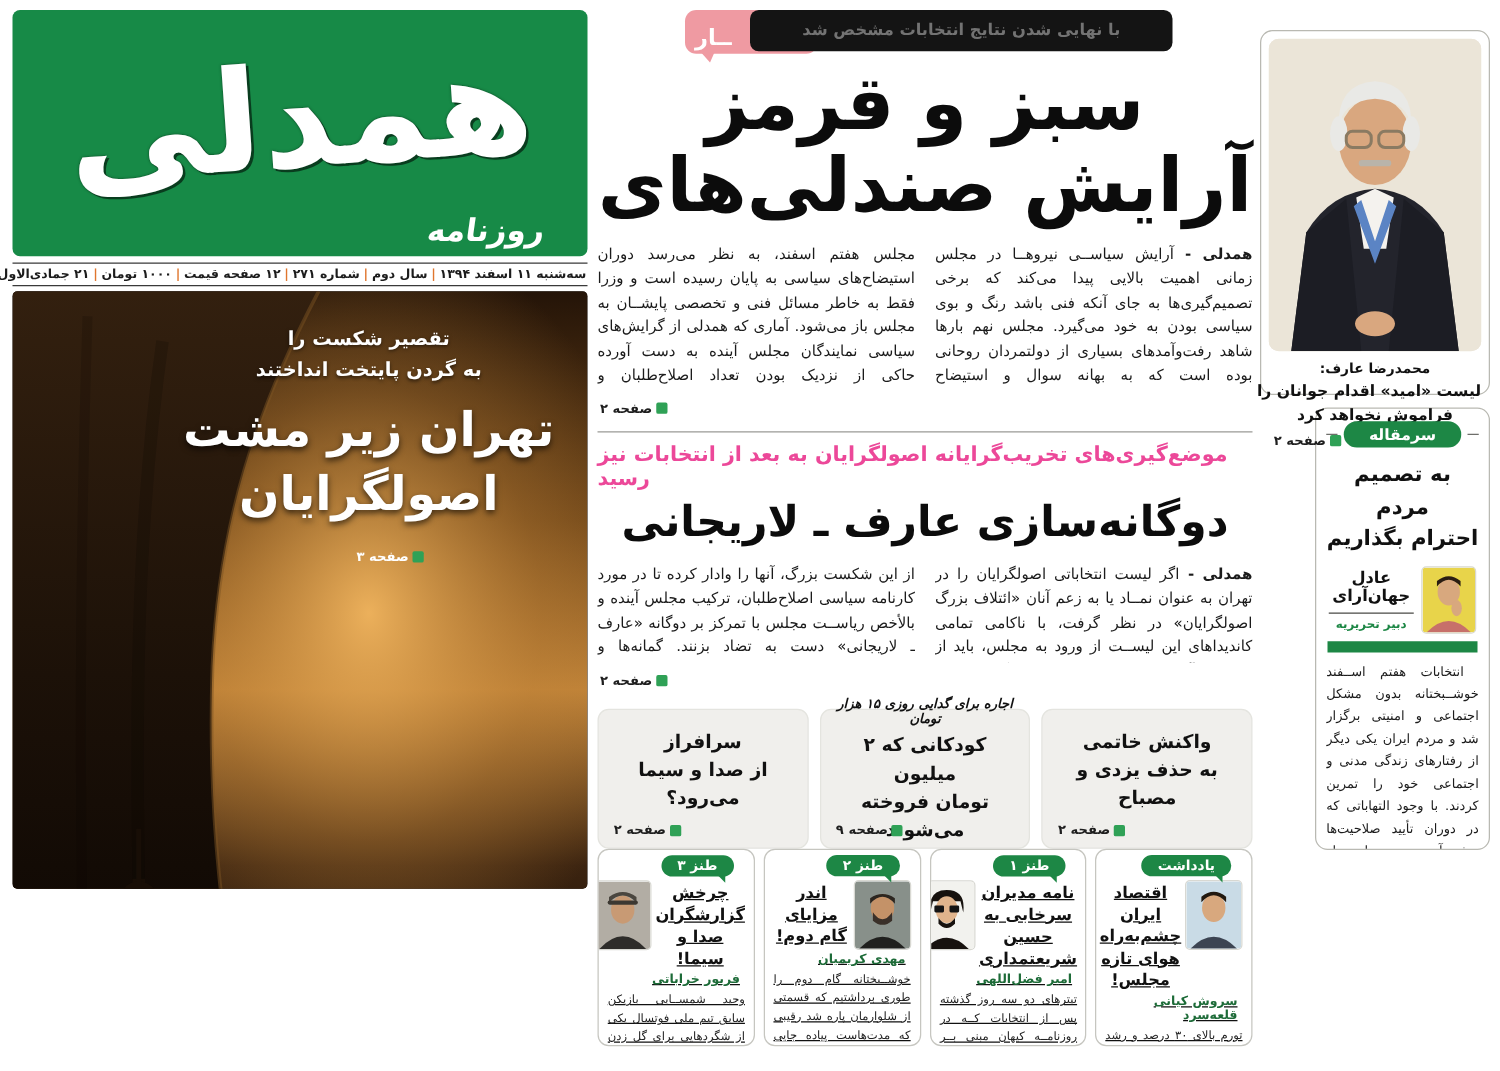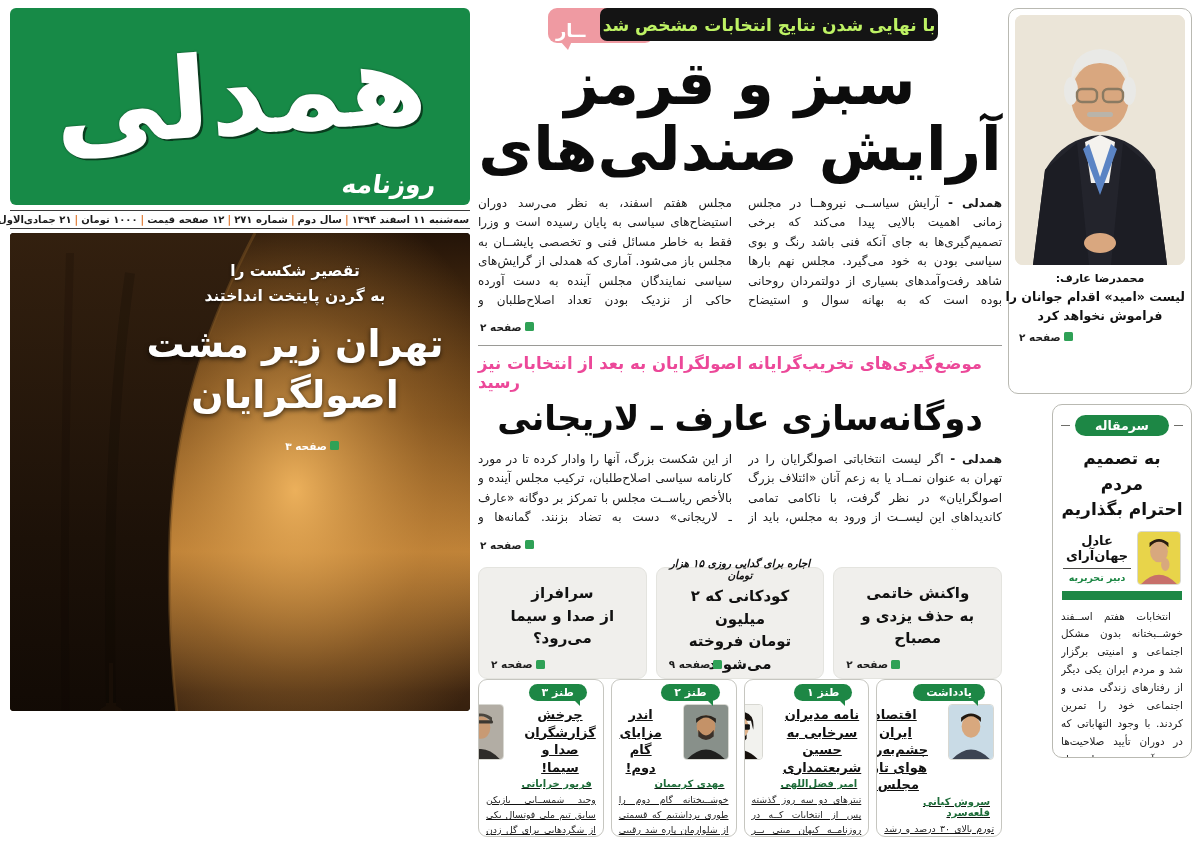--- a/index.html
+++ b/index.html
@@ -22,22 +22,22 @@
   .photo-overlay{position:absolute;top:26px;right:20px;width:310px;direction:rtl;text-align:center;color:#fff;z-index:3;}
   .ph-kick{font-size:15.5px;font-weight:bold;line-height:1.6;text-shadow:0 1px 3px rgba(0,0,0,.6);}
   .ph-title{margin-top:10px;font-size:38px;font-weight:bold;line-height:1.35;text-shadow:0 2px 5px rgba(0,0,0,.65);}
   
   .col-center{position:absolute;left:478px;top:0;width:524px;}
   .banner-wrap{position:relative;height:40px;margin-top:8px;}
   .pink-tag{position:absolute;left:70px;top:0;width:106px;height:35px;background:#ef9aa2;border-radius:9px;z-index:1;}
   .pink-tag::after{content:"";position:absolute;left:12px;bottom:-7px;
        border-left:8px solid transparent;border-right:4px solid transparent;border-top:9px solid #ef9aa2;}
   .pink-frag{position:absolute;left:8px;bottom:3px;color:#fff;font-weight:bold;font-size:18px;line-height:1;}
-  .banner{position:absolute;left:122px;right:64px;top:0;height:33px;background:#141414;color:#bef264;border-radius:7px;
-          display:flex;align-items:center;justify-content:center;direction:rtl;font-size:17px;font-weight:bold;z-index:2;}
+  .banner{position:absolute;left:122px;right:64px;top:0;height:33px;background:#141414;color:#737373;border-radius:7px;
+          display:flex;align-items:center;justify-content:center;direction:rtl;font-size:13px;font-weight:bold;z-index:2;}
   .headline{direction:rtl;text-align:center;font-weight:bold;color:#0c0c0c;font-size:60px;line-height:1.1;white-space:nowrap;margin-top:2px;}
   .story-cols{direction:rtl;display:flex;gap:16px;margin-top:12px;text-align:justify;color:#1b1b1b;}
   .story-cols .stx{flex:1;font-size:12px;line-height:1.62;overflow:hidden;}
   .lead-cols{height:118px;}
   .cols2{height:80px;}
   .pm{direction:rtl;display:inline-flex;align-items:center;gap:3px;font-size:10.5px;font-weight:bold;color:#1e1e1e;}
   .pm-sq{width:9px;height:9px;background:#2fa156;border-radius:1.5px;flex:0 0 auto;}
   .pm-row{margin:4px 2px 0;}
   .rule{border:none;border-top:1px solid #9a9a96;margin:10px 0 8px;}
   .kicker2{direction:rtl;text-align:left;font-size:16.5px;font-weight:bold;color:#ec4899;}
@@ -48,30 +48,30 @@
   .tz-kick{text-align:center;font-size:10.5px;font-weight:bold;margin-bottom:4px;font-style:italic;}
   .tz-title{text-align:center;font-size:15px;font-weight:bold;line-height:1.5;letter-spacing:-0.2px;}
   .teaser .pm{position:absolute;bottom:8px;left:12px;}
   .columns-row{display:flex;gap:7px;text-decoration:underline;}
   .colbox{flex:1;position:relative;background:#fff;border:1px solid #c6c6c0;border-radius:9px;height:158px;
           box-sizing:border-box;direction:rtl;padding:24px 7px 8px;overflow:hidden;}
   .tab{position:absolute;top:4px;right:16px;background:#1d8745;color:#fff;font-size:11px;font-weight:bold;
        padding:2px 13px;border-radius:10px;z-index:2;}
   .tab::after{content:"";position:absolute;bottom:-5px;right:7px;
        border-left:6px solid transparent;border-top:6px solid #1d8745;}
-  .cb-head{display:flex;gap:20px;align-items:flex-start;min-height:56px;}
+  .cb-head{display:flex;gap:3px;align-items:flex-start;min-height:56px;}
   .cb-title{flex:1;font-size:13px;font-weight:bold;line-height:1.35;text-align:center;padding-top:2px;}
   .cb-photo{flex:0 0 44px;width:44px;height:54px;border-radius:4px;overflow:hidden;border:1px solid #d8d8d2;}
   .cb-photo svg{display:block;width:100%;height:100%;}
   .cb-author{font-size:10px;font-weight:bold;color:#1d6b38;text-align:right;margin:2px 4px 4px;}
   .cb-body{font-size:9.3px;line-height:1.6;text-align:justify;color:#222;}
   
   .col-right{position:absolute;left:1008px;top:8px;width:184px;}
   .card{border:1px solid #b9b9b2;border-radius:10px;background:#fff;box-sizing:border-box;}
-  .aref-card{height:386px;padding:6px;}
+  .aref-card{height:292px;padding:6px;margin-top:16px;}
   .aref-photo{height:250px;border-radius:8px;overflow:hidden;background:#ebe5d8;}
   .aref-photo svg{display:block;width:100%;height:100%;}
   .aref-cap{direction:rtl;text-align:center;font-size:11px;font-weight:bold;margin-top:7px;}
   .aref-title{direction:rtl;text-align:center;font-size:12.5px;font-weight:bold;line-height:1.55;margin-top:2px;letter-spacing:-0.3px;white-space:nowrap;}
   .aref-card .pm{margin:5px 4px 0;}
   .ed-card{margin-top:10px;height:354px;padding:8px 8px 6px;overflow:hidden;margin-left:44px;}
   .pill-row{display:flex;align-items:center;gap:5px;margin-top:2px;}
   .pill-row::before,.pill-row::after{content:"";flex:1;border-top:1.6px solid #6e6e6a;}
   .pill{background:#1d8745;color:#fff;border-radius:12px;padding:3px 20px;font-size:12.5px;font-weight:bold;white-space:nowrap;}
   .ed-title{direction:rtl;text-align:center;font-size:17px;font-weight:bold;line-height:1.5;margin:10px 0 8px;}

